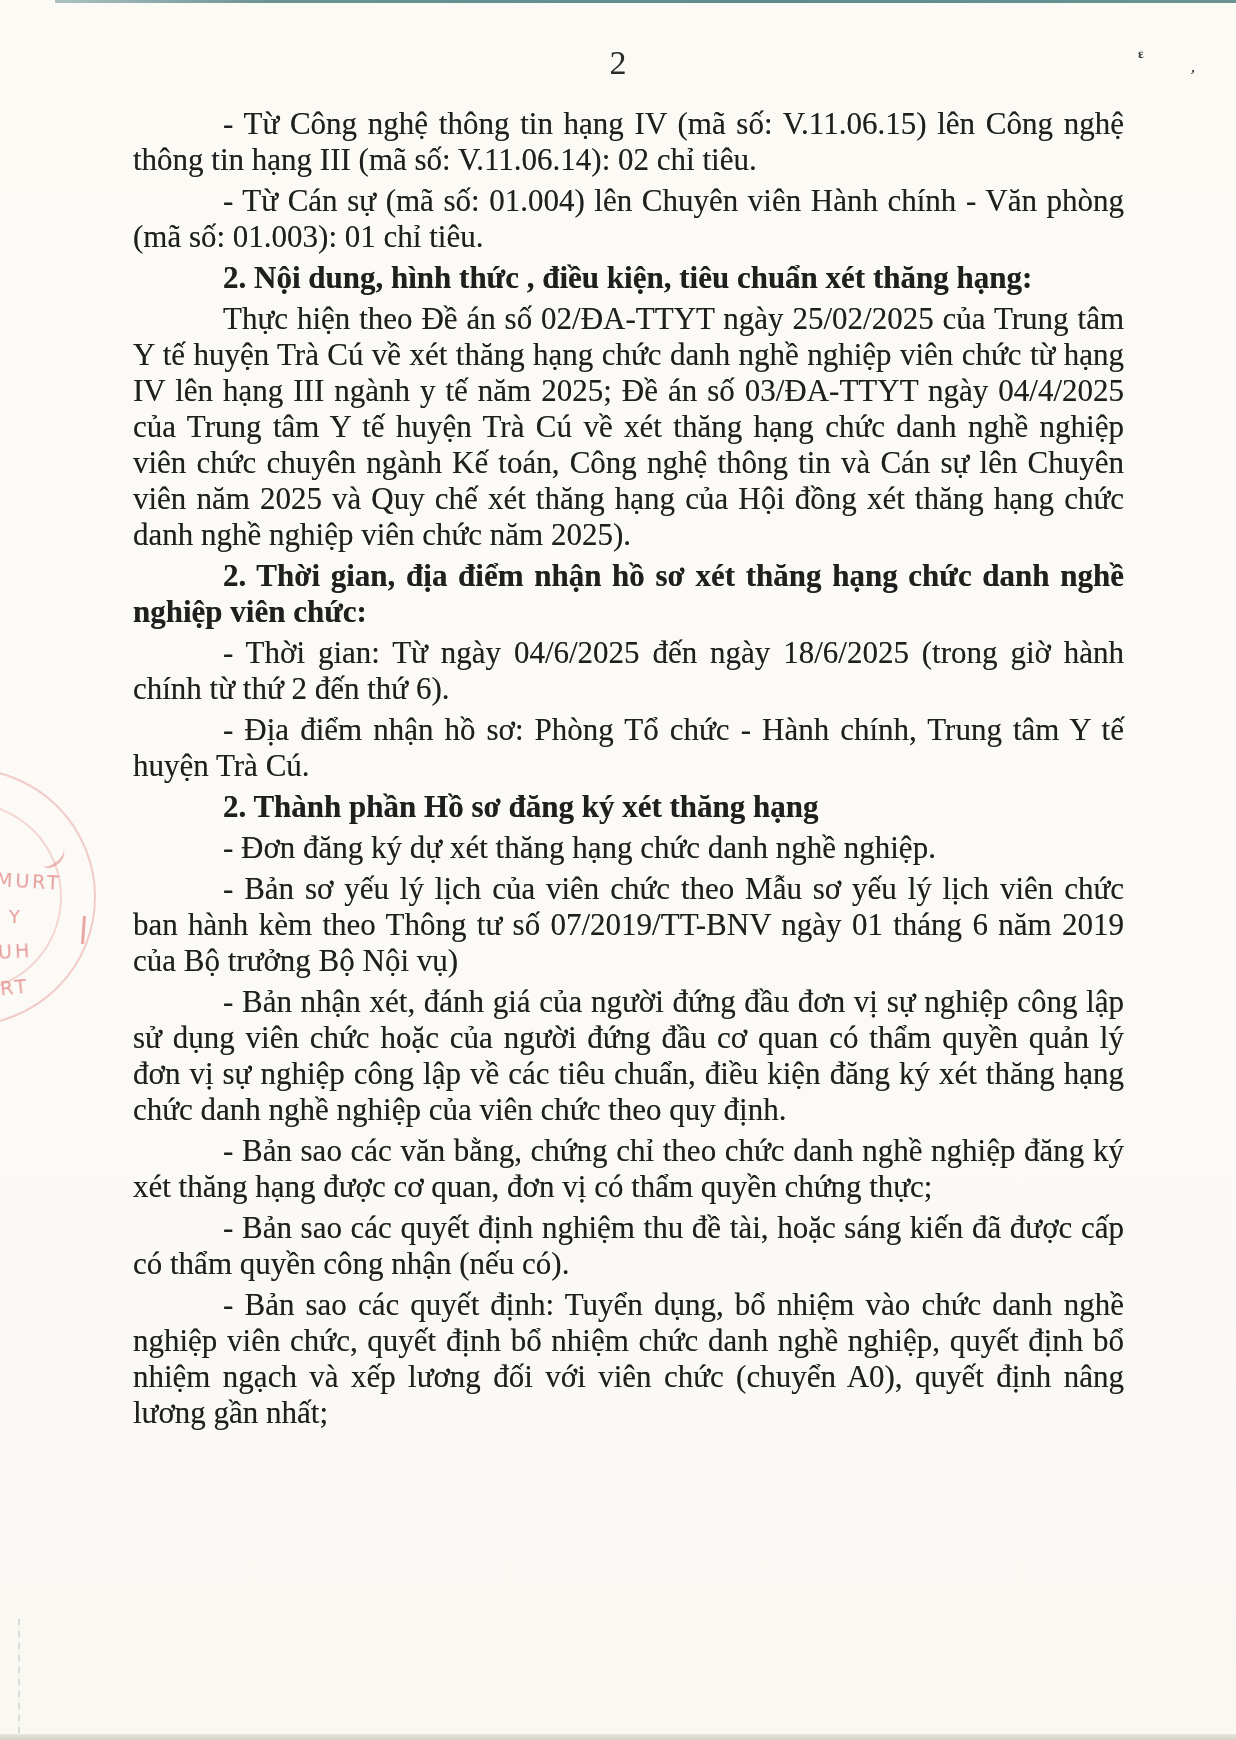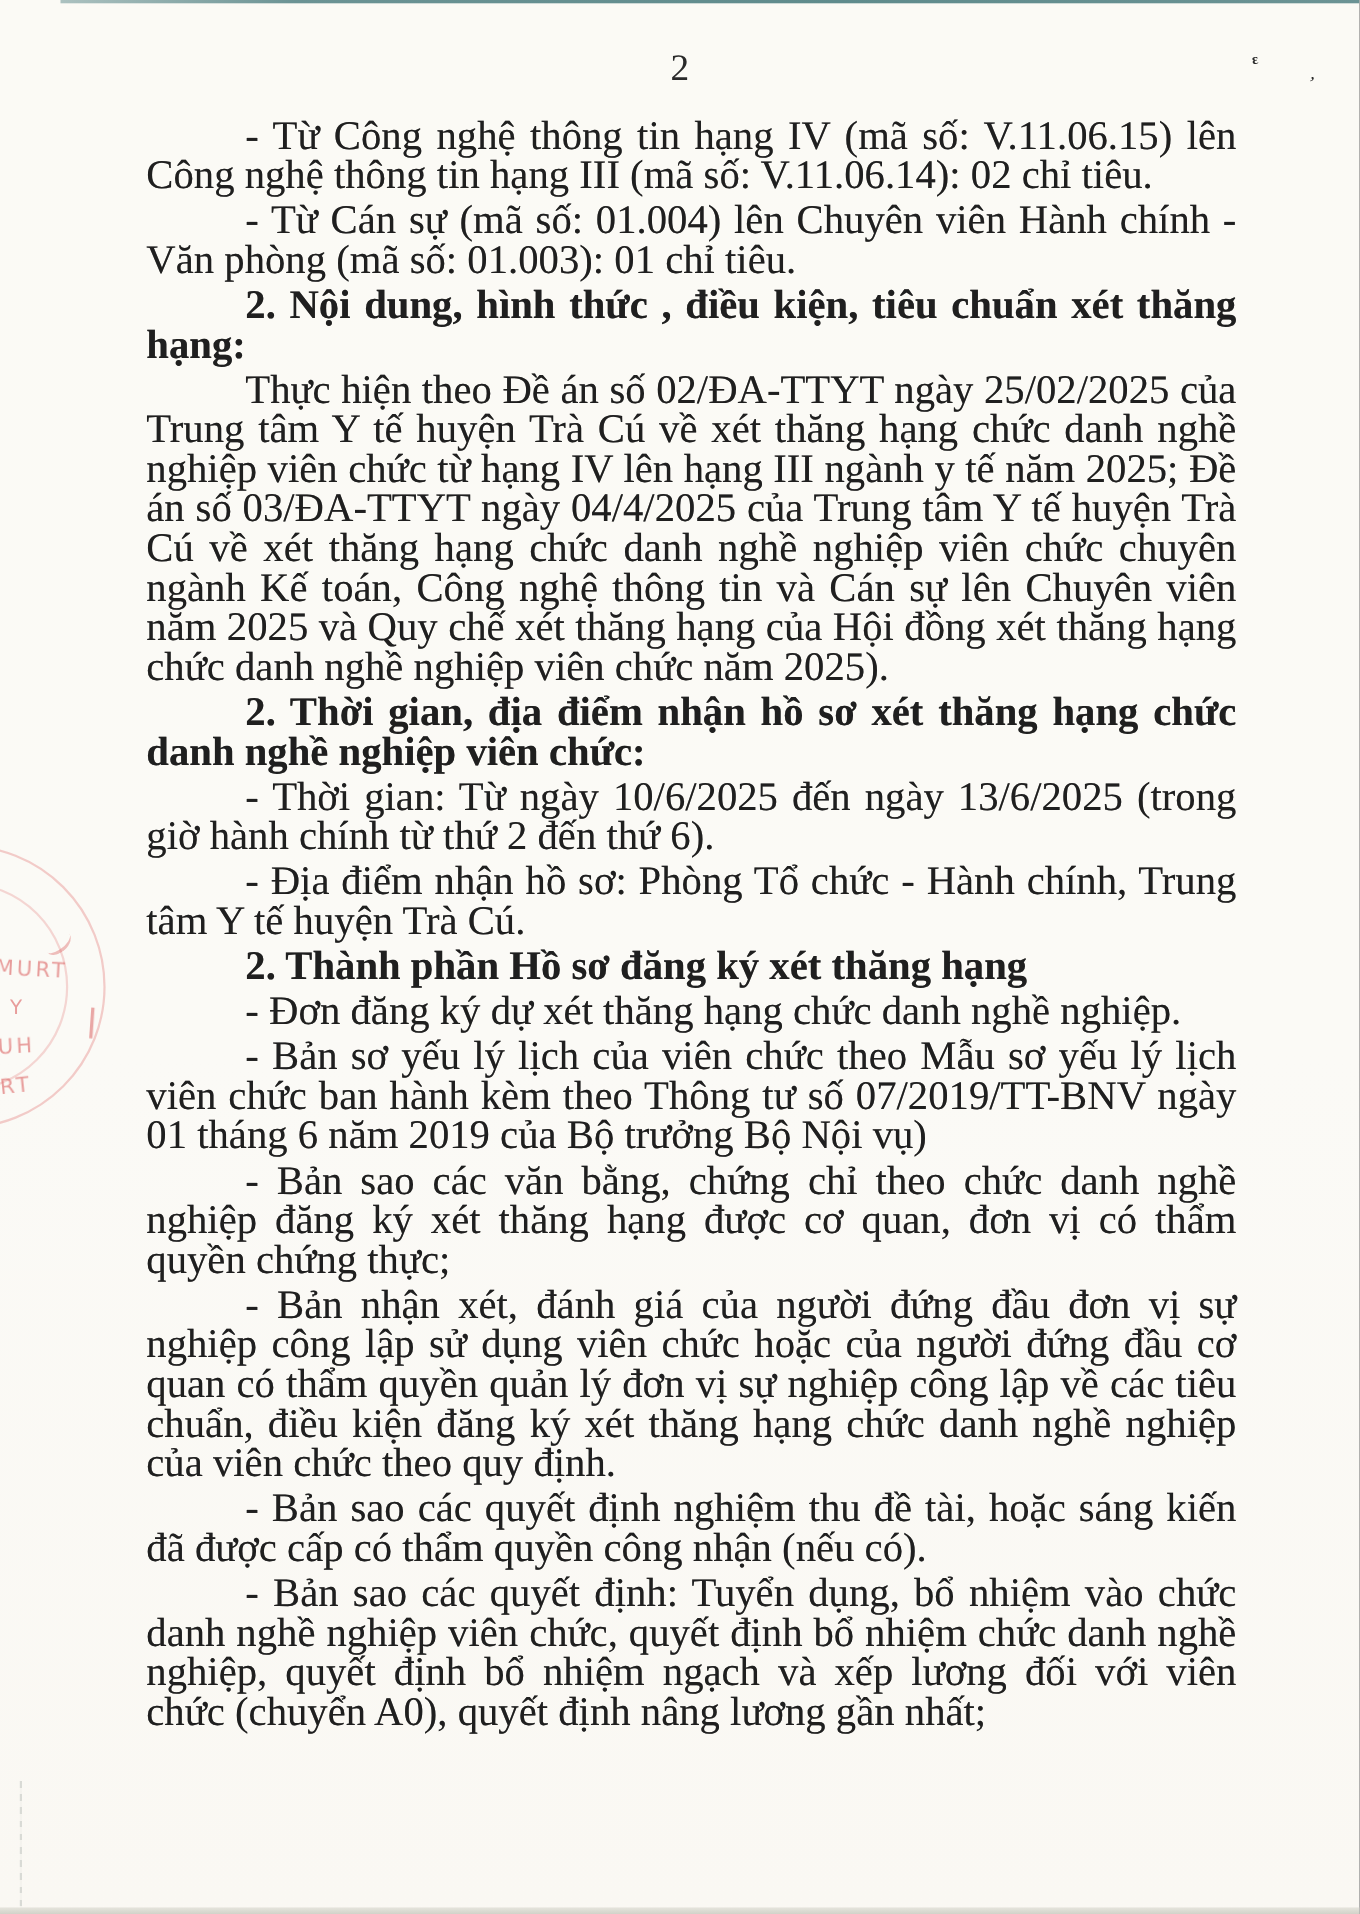--- a/index.html
+++ b/index.html
@@ -83,21 +83,21 @@
     transform: rotate(-32deg);
   }
 
   .doc-body {
     position: absolute;
     top: 106px;
     left: 133px;
     width: 991px;
   }
   .para {
-    font-size: 37px;
+    font-size: 31px;
     line-height: 36px;
     text-align: justify;
     text-indent: 90px;
     margin-bottom: 5px;
     text-shadow: 0 0 .5px rgba(30,30,30,.55);
   }
   .para.bold { font-weight: bold; }
   .para.italic { font-style: italic; }
 </style>
 </head>
@@ -122,27 +122,27 @@
     <div class="stamp-dash"></div>
     <div class="stamp-curl"></div>
   </div>
 
   <div class="doc-body">
     <p class="para">- Từ Công nghệ thông tin hạng IV (mã số: V.11.06.15) lên Công nghệ thông tin hạng III (mã số: V.11.06.14): 02 chỉ tiêu.</p>
     <p class="para">- Từ Cán sự (mã số: 01.004) lên Chuyên viên Hành chính - Văn phòng (mã số: 01.003): 01 chỉ tiêu.</p>
     <p class="para bold">2. Nội dung, hình thức , điều kiện, tiêu chuẩn xét thăng hạng:</p>
     <p class="para">Thực hiện theo Đề án số 02/ĐA-TTYT ngày 25/02/2025 của Trung tâm Y tế huyện Trà Cú về xét thăng hạng chức danh nghề nghiệp viên chức từ hạng IV lên hạng III ngành y tế năm 2025; Đề án số 03/ĐA-TTYT ngày 04/4/2025 của Trung tâm Y tế huyện Trà Cú về xét thăng hạng chức danh nghề nghiệp viên chức chuyên ngành Kế toán, Công nghệ thông tin và Cán sự lên Chuyên viên năm 2025 và Quy chế xét thăng hạng của Hội đồng xét thăng hạng chức danh nghề nghiệp viên chức năm 2025).</p>
     <p class="para bold">2. Thời gian, địa điểm nhận hồ sơ xét thăng hạng chức danh nghề nghiệp viên chức:</p>
-    <p class="para">- Thời gian: Từ ngày 10/6/2025 đến ngày 13/6/2025 (trong giờ hành chính từ thứ 2 đến thứ 6).</p>
+    <p class="para">- Thời gian: Từ ngày 04/6/2025 đến ngày 18/6/2025 (trong giờ hành chính từ thứ 2 đến thứ 6).</p>
     <p class="para">- Địa điểm nhận hồ sơ: Phòng Tổ chức - Hành chính, Trung tâm Y tế huyện Trà Cú.</p>
     <p class="para bold">2. Thành phần Hồ sơ đăng ký xét thăng hạng</p>
     <p class="para">- Đơn đăng ký dự xét thăng hạng chức danh nghề nghiệp.</p>
     <p class="para">- Bản sơ yếu lý lịch của viên chức theo Mẫu sơ yếu lý lịch viên chức ban hành kèm theo Thông tư số 07/2019/TT-BNV ngày 01 tháng 6 năm 2019 của Bộ trưởng Bộ Nội vụ)</p>
+    <p class="para">- Bản nhận xét, đánh giá của người đứng đầu đơn vị sự nghiệp công lập sử dụng viên chức hoặc của người đứng đầu cơ quan có thẩm quyền quản lý đơn vị sự nghiệp công lập về các tiêu chuẩn, điều kiện đăng ký xét thăng hạng chức danh nghề nghiệp của viên chức theo quy định.</p>
     <p class="para">- Bản sao các văn bằng, chứng chỉ theo chức danh nghề nghiệp đăng ký xét thăng hạng được cơ quan, đơn vị có thẩm quyền chứng thực;</p>
-    <p class="para">- Bản nhận xét, đánh giá của người đứng đầu đơn vị sự nghiệp công lập sử dụng viên chức hoặc của người đứng đầu cơ quan có thẩm quyền quản lý đơn vị sự nghiệp công lập về các tiêu chuẩn, điều kiện đăng ký xét thăng hạng chức danh nghề nghiệp của viên chức theo quy định.</p>
     <p class="para">- Bản sao các quyết định nghiệm thu đề tài, hoặc sáng kiến đã được cấp có thẩm quyền công nhận (nếu có).</p>
     <p class="para">- Bản sao các quyết định: Tuyển dụng, bổ nhiệm vào chức danh nghề nghiệp viên chức, quyết định bổ nhiệm chức danh nghề nghiệp, quyết định bổ nhiệm ngạch và xếp lương đối với viên chức (chuyển A0), quyết định nâng lương gần nhất;</p>
   </div>
 
   <div class="left-edge-line"></div>
   <div class="bottom-edge-strip"></div>
 
 </div>
 
 </body></html>

